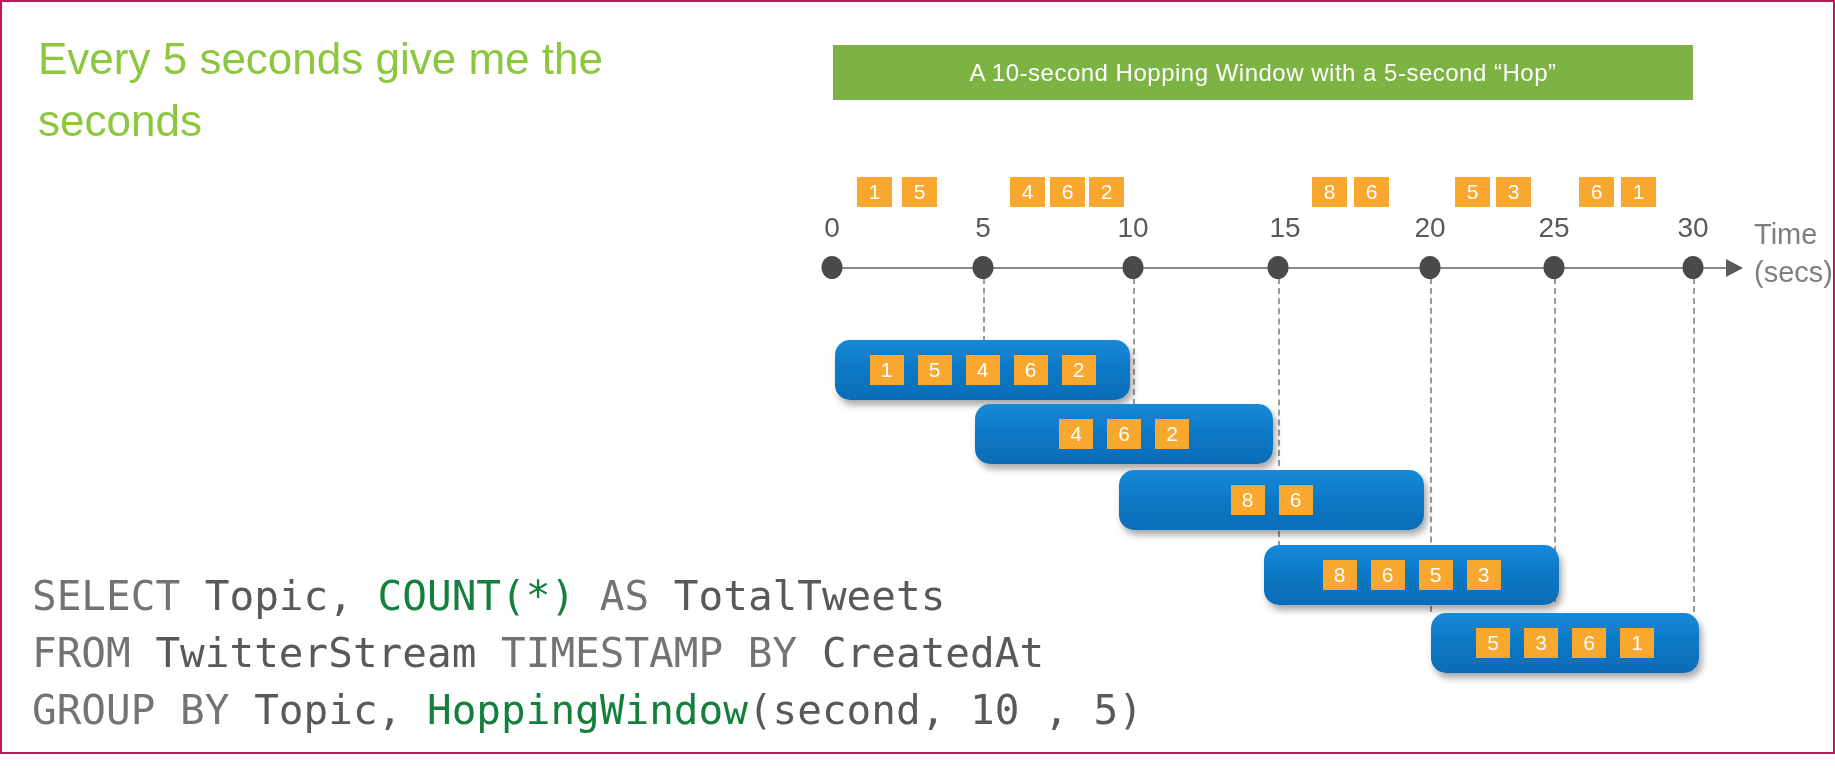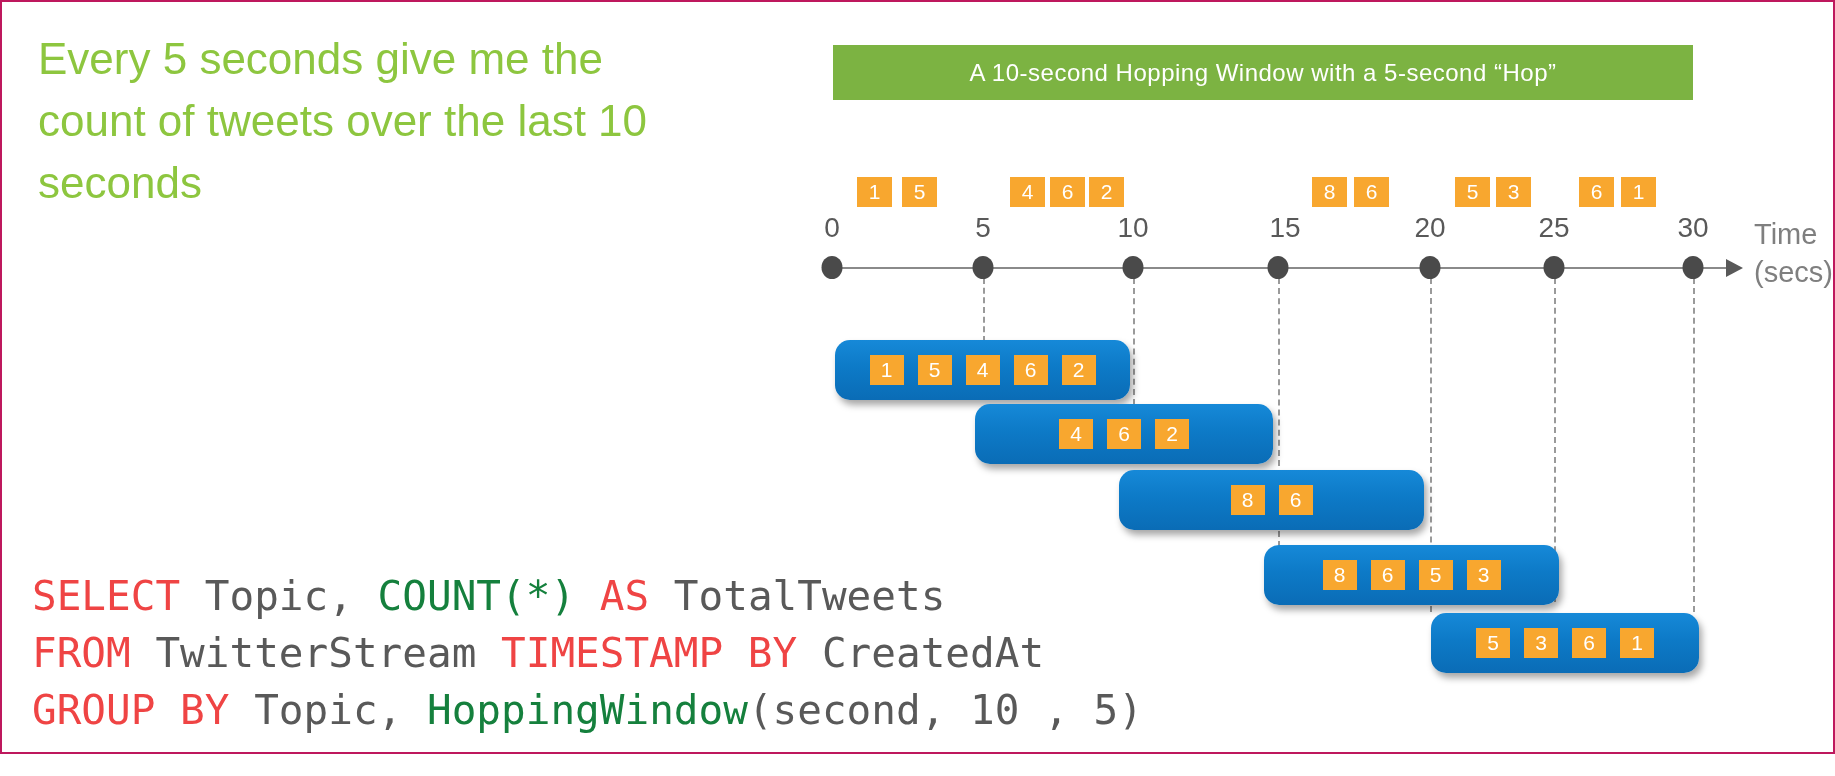--- a/index.html
+++ b/index.html
@@ -68,32 +68,31 @@
     width:34px;height:30px;background:#F8A72F;color:#fff;
     display:flex;align-items:center;justify-content:center;
     font-size:21px;font-weight:400;
   }
   
   #code{
     position:absolute;left:30px;top:566px;
     font-family:"DejaVu Sans Mono","Liberation Mono",monospace;
     font-size:41px;line-height:57px;white-space:pre;
   }
-  .kw{color:#ef4444;}
+  .kw{color:#737373;}
   .fn{color:#15803d;}
   .txt{color:#595959;margin-top:22px;}
 </style>
 </head>
 <body>
 
 <div id="slide">
 
   <div id="instruction">
     <div>Every 5 seconds give me the</div>
-    <div>count of tweets over the last 10</div>
     <div>seconds</div>
   </div>
 
   <div id="banner">
     <span>A 10-second Hopping Window with a 5-second “Hop”</span>
   </div>
 
   <div>
     <div class="axis-line"></div>
     <div class="arrowhead"></div>

